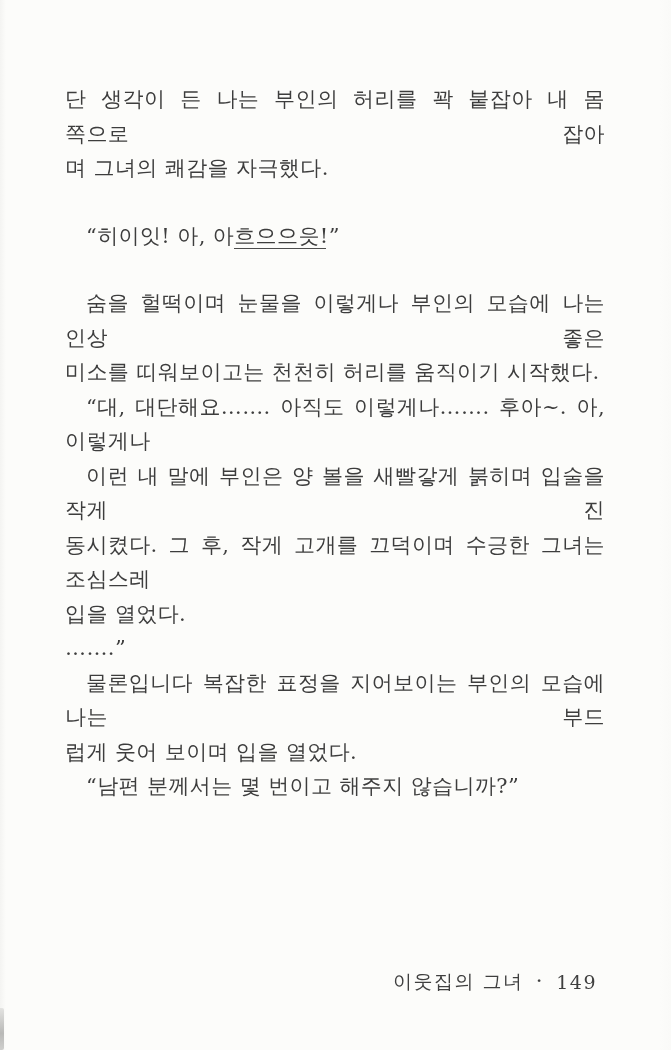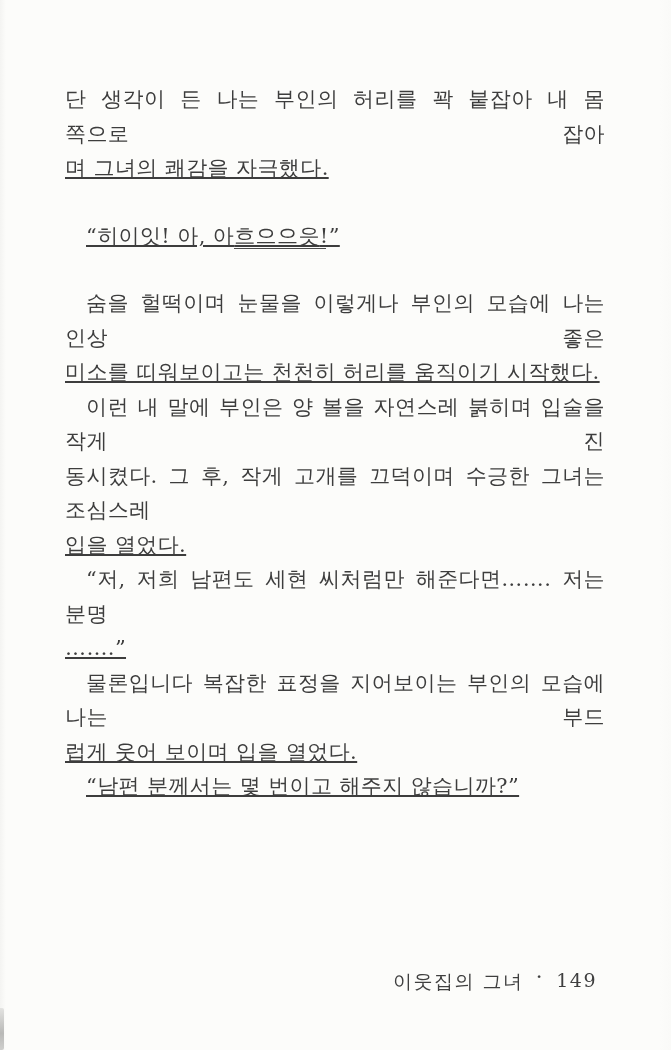--- a/index.html
+++ b/index.html
@@ -33,38 +33,37 @@
   .para { margin: 0; }
   .ln {
     text-align: justify;
     text-align-last: justify;
     text-justify: inter-word;
     min-height: 34.5px;
   }
   .ln.end {
     text-align: center;
     text-align-last: left;
-    text-decoration: underline;
   }
   .indent { text-indent: 21px; }
   .gap { margin-top: 33px; }
   .u-seg {
     border-bottom: 1.5px solid #4c4c4c;
     padding-right: 6px;
     margin-right: -6px;
   }
   .page-footer {
     position: absolute;
     top: 969px;
     right: 74px;
     font-size: 19px;
     letter-spacing: 1.5px;
     color: #3f3f3f;
     display: flex;
-    align-items: flex-start;
+    align-items: center;
     gap: 13px;
     white-space: nowrap;
   }
   .footer-dot {
     font-size: 15px;
     font-weight: bold;
     transform: translateY(-1px);
   }
   .edge-artifact {
     position: absolute;
@@ -91,31 +90,31 @@
     <div class="para gap">
       <div class="ln end indent"><span>“히이잇! 아, 아</span><span class="u-seg">흐으으읏</span><span>!”</span></div>
     </div>
 
     <div class="para gap">
       <div class="ln indent">숨을 헐떡이며 눈물을 이렇게나 부인의 모습에 나는 인상 좋은</div>
       <div class="ln end">미소를 띠워보이고는 천천히 허리를 움직이기 시작했다.</div>
     </div>
 
     <div class="para">
+      <div class="ln indent">“대, 대단해요……. 아직도 이렇게나……. 후아~. 아, 이렇게나</div>
     </div>
 
 
     <div class="para">
-      <div class="ln indent">이런 내 말에 부인은 양 볼을 자연스레 붉히며 입술을 작게 진</div>
+      <div class="ln indent">이런 내 말에 부인은 양 볼을 새빨갛게 붉히며 입술을 작게 진</div>
       <div class="ln">동시켰다. 그 후, 작게 고개를 끄덕이며 수긍한 그녀는 조심스레</div>
       <div class="ln end">입을 열었다.</div>
     </div>
 
     <div class="para">
-      <div class="ln indent">“저, 저희 남편도 세현 씨처럼만 해준다면……. 저는 분명</div>
       <div class="ln end">…….”</div>
     </div>
 
     <div class="para">
       <div class="ln indent">물론입니다 복잡한 표정을 지어보이는 부인의 모습에 나는 부드</div>
       <div class="ln end">럽게 웃어 보이며 입을 열었다.</div>
     </div>
 
     <div class="para">
       <div class="ln end indent">“남편 분께서는 몇 번이고 해주지 않습니까?”</div>

